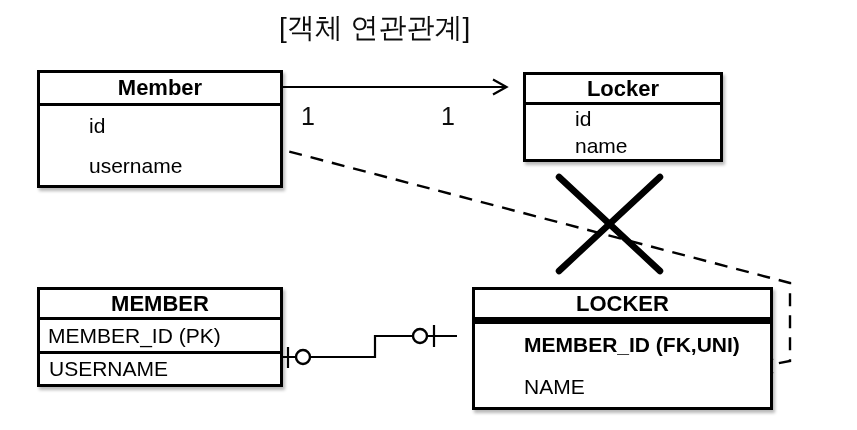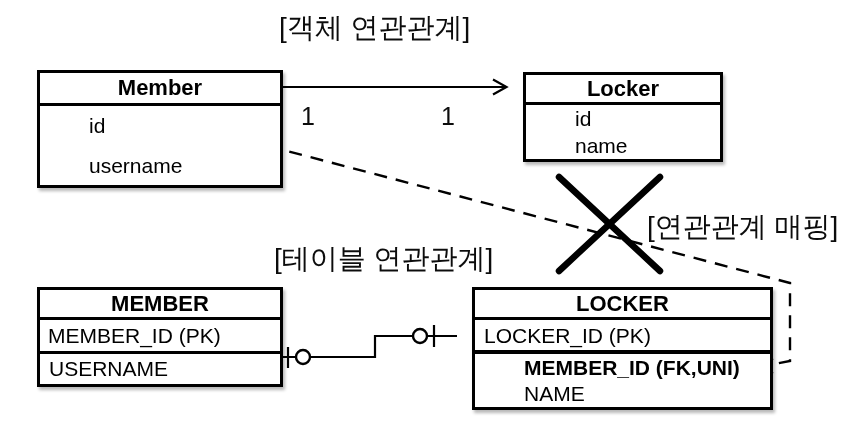--- a/index.html
+++ b/index.html
@@ -105,23 +105,21 @@
       <path d="M 268 357 L 375 357 L 375 336 L 457 336"></path>
       <line x1="288" y1="347" x2="288" y2="368"></line>
       <line x1="434" y1="325" x2="434" y2="347"></line>
       <circle cx="303" cy="357" r="7" fill="#ffffff" stroke-width="2.4"></circle>
       <circle cx="420" cy="336" r="7" fill="#ffffff" stroke-width="2.4"></circle>
     </g>
   </svg>
 
   <div class="diagram-label" style="left:279px; top:12px;">[객체 연관관계]</div>
 
-  <div class="diagram-label" style="left:274px; top:243px;">[테이블 연관관계]</div>
 
-  <div class="diagram-label" style="left:647px; top:211px;">[연관관계 매핑]</div>
 
   <div class="multiplicity" style="left:301px; top:104px;">1</div>
 
   <div class="multiplicity" style="left:441px; top:104px;">1</div>
 
   <div class="uml-box" style="left:22px; top:70px; width:246px; height:118px;">
     <div class="box-title" style="height:30px;">Member</div>
     <div class="row-group">
       <div class="box-row">id</div>
       <div class="box-row">username</div>
@@ -137,20 +135,19 @@
   </div>
 
   <div class="uml-box" style="left:22px; top:287px; width:246px; height:100px;">
     <div class="box-title" style="height:27px;">MEMBER</div>
     <div class="box-row" style="flex:1 1 auto;padding-left:8px;">MEMBER_ID (PK)</div>
     <div class="box-row row-sep" style="flex:1 1 auto;">USERNAME</div>
   </div>
 
   <div class="uml-box" style="left:457px; top:287px; width:301px; height:123px;">
     <div class="box-title" style="height:27px;">LOCKER</div>
-    <div class="box-row" style="flex:0 0 30px;">LOCKER_ID (PK)</div>
     <div class="row-group row-sep-thick">
       <div class="box-row bold">MEMBER_ID (FK,UNI)</div>
       <div class="box-row">NAME</div>
     </div>
   </div>
 
 </div>
 
 </body></html>

